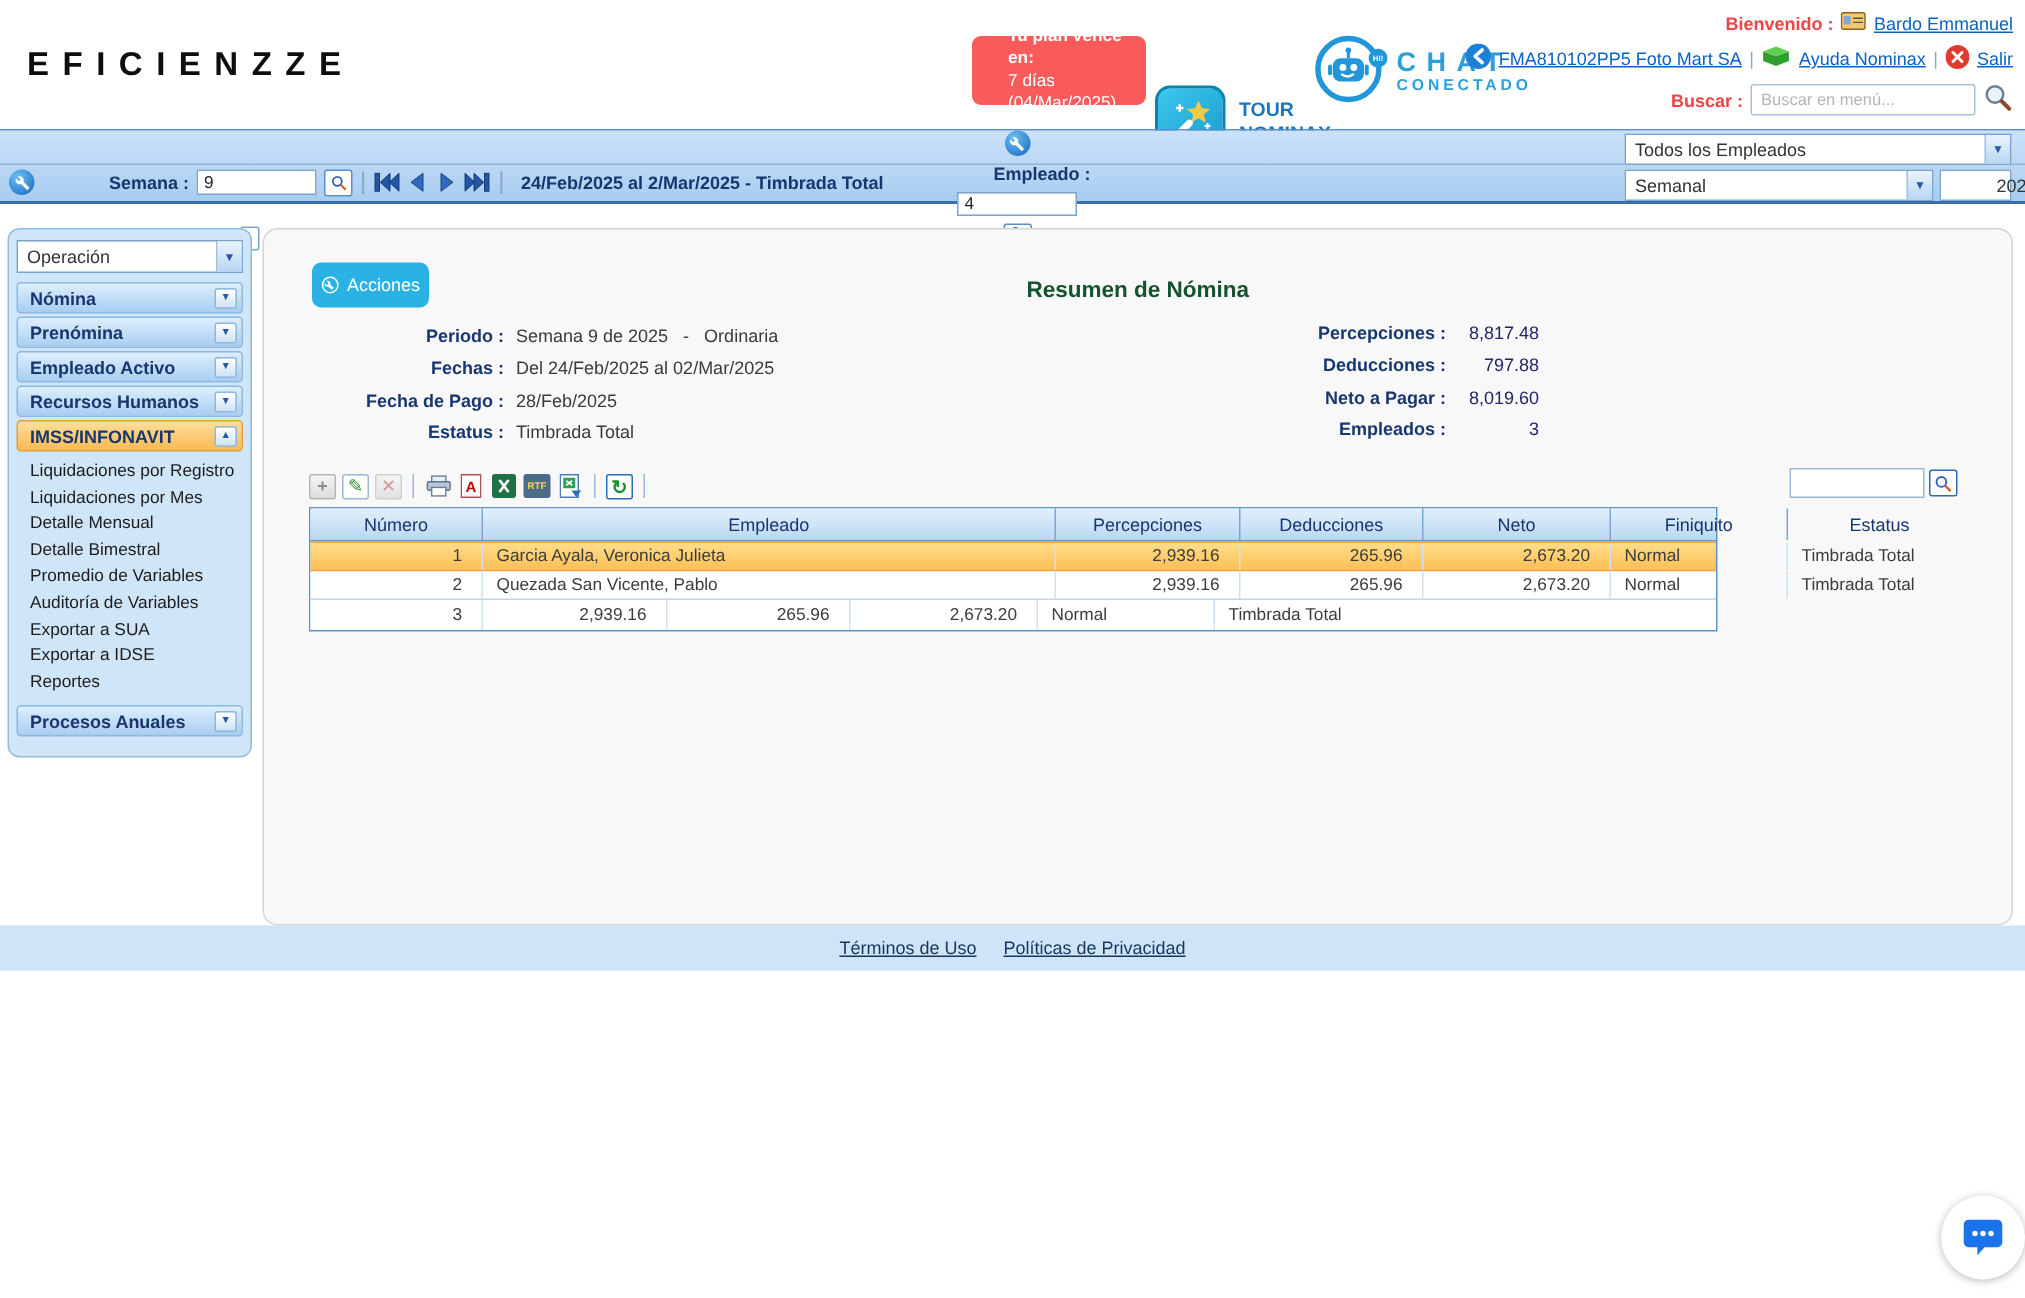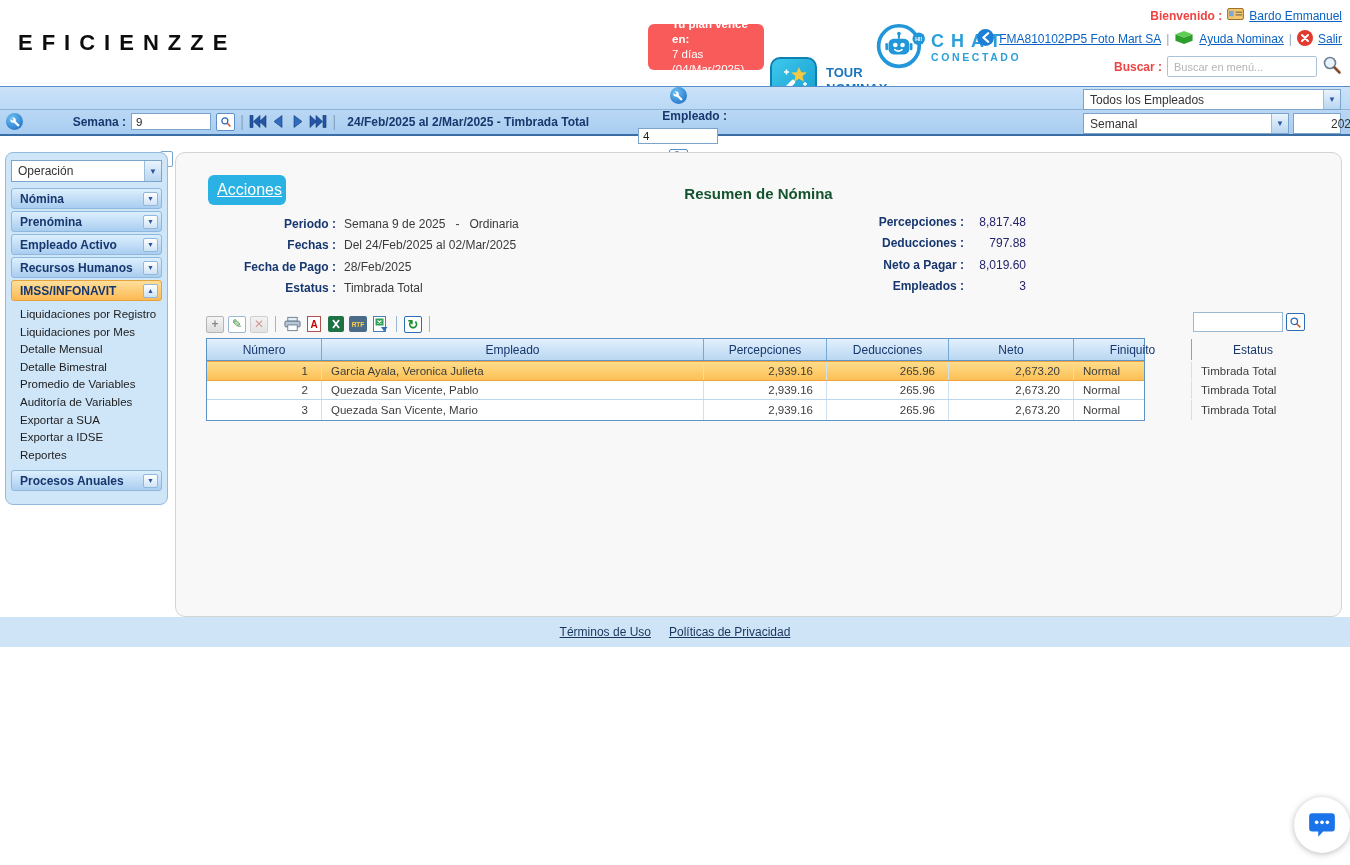--- a/index.html
+++ b/index.html
@@ -48,21 +48,21 @@
   .corner-icon { position:absolute; left:160px; top:151px; width:13px; height:16px; background:#fff; border:1px solid #7aa4cc; border-radius:2px; cursor:pointer; }
   .op-select { position:relative; width:100%; height:22px; margin-bottom:6px; background:#fff; border:1px solid #7aa4cc; display:flex; align-items:center; justify-content:space-between; font-size:12px; color:#333; padding-left:6px; cursor:pointer; }
   .acc-header { height:21px; margin-top:2px; border:1px solid #8fb8dd; border-radius:3px; background:linear-gradient(#ddeffd,#a9cdf0); display:flex; align-items:center; justify-content:space-between; padding:0 3px 0 8px; font-size:12px; font-weight:bold; color:#17376e; cursor:pointer; }
   .acc-header.active { background:linear-gradient(#ffdf9b,#fbb953); border-color:#e3a23c; }
   .acc-btn { width:15px; height:14px; background:linear-gradient(#ffffff,#cfe2f4); border:1px solid #8fb8dd; border-radius:2px; font-size:7px; color:#2a57a5; display:flex; align-items:center; justify-content:center; }
   .menu-items { padding:5px 0 4px 9px; display:flex; flex-direction:column; }
   .menu-item { font-size:11.5px; color:#1c1c1c; line-height:17.6px; cursor:pointer; }
 
   
   .panel { position:absolute; left:175px; top:152px; width:1167px; height:465px; background:#f8f8f8; border:1px solid #d4d4d4; border-radius:10px; }
-  .actions-btn { position:absolute; left:32px; top:22px; width:78px; height:30px; background:#29b2e3; border:none; border-radius:6px; color:#fff; font-size:16px; display:flex; align-items:center; justify-content:center; gap:5px; cursor:pointer; font-family:inherit;text-decoration:underline; }
+  .actions-btn { position:absolute; left:32px; top:22px; width:78px; height:30px; background:#29b2e3; border:none; border-radius:6px; color:#fff; font-size:12px; display:flex; align-items:center; justify-content:center; gap:5px; cursor:pointer; font-family:inherit; }
   .panel-title { position:absolute; left:0; right:0; top:32px; text-align:center; font-size:15px; font-weight:bold; color:#14532d; }
   .info { position:absolute; left:20px; top:60px; }
   .info-row { display:flex; height:21.5px; align-items:center; }
   .info-label { width:140px; text-align:right; font-weight:bold; color:#17376e; font-size:12px; }
   .info-value { margin-left:8px; font-size:12px; color:#3a3a3a; white-space:pre; }
   .summary { position:absolute; left:608px; top:58px; }
   .sum-row { display:flex; height:21.5px; align-items:center; }
   .sum-label { width:180px; text-align:right; font-weight:bold; color:#17376e; font-size:12px; }
   .sum-value { width:62px; text-align:right; font-size:12px; color:#24246a; }
 
@@ -465,21 +465,20 @@
         <div class="td c0 ta-r">2</div>
         <div class="td c1 ta-l">Quezada San Vicente, Pablo</div>
         <div class="td c2 ta-r">2,939.16</div>
         <div class="td c3 ta-r">265.96</div>
         <div class="td c4 ta-r">2,673.20</div>
         <div class="td c5 ta-l">Normal</div>
         <div class="td c6 ta-l">Timbrada Total</div>
       </div>
       <div class="trow">
         <div class="td c0 ta-r">3</div>
-        <div class="td c1 ta-l">Quezada San Vicente, Mario</div>
         <div class="td c2 ta-r">2,939.16</div>
         <div class="td c3 ta-r">265.96</div>
         <div class="td c4 ta-r">2,673.20</div>
         <div class="td c5 ta-l">Normal</div>
         <div class="td c6 ta-l">Timbrada Total</div>
       </div>
     </div>
   </div>
 
   <div class="footerbar">

